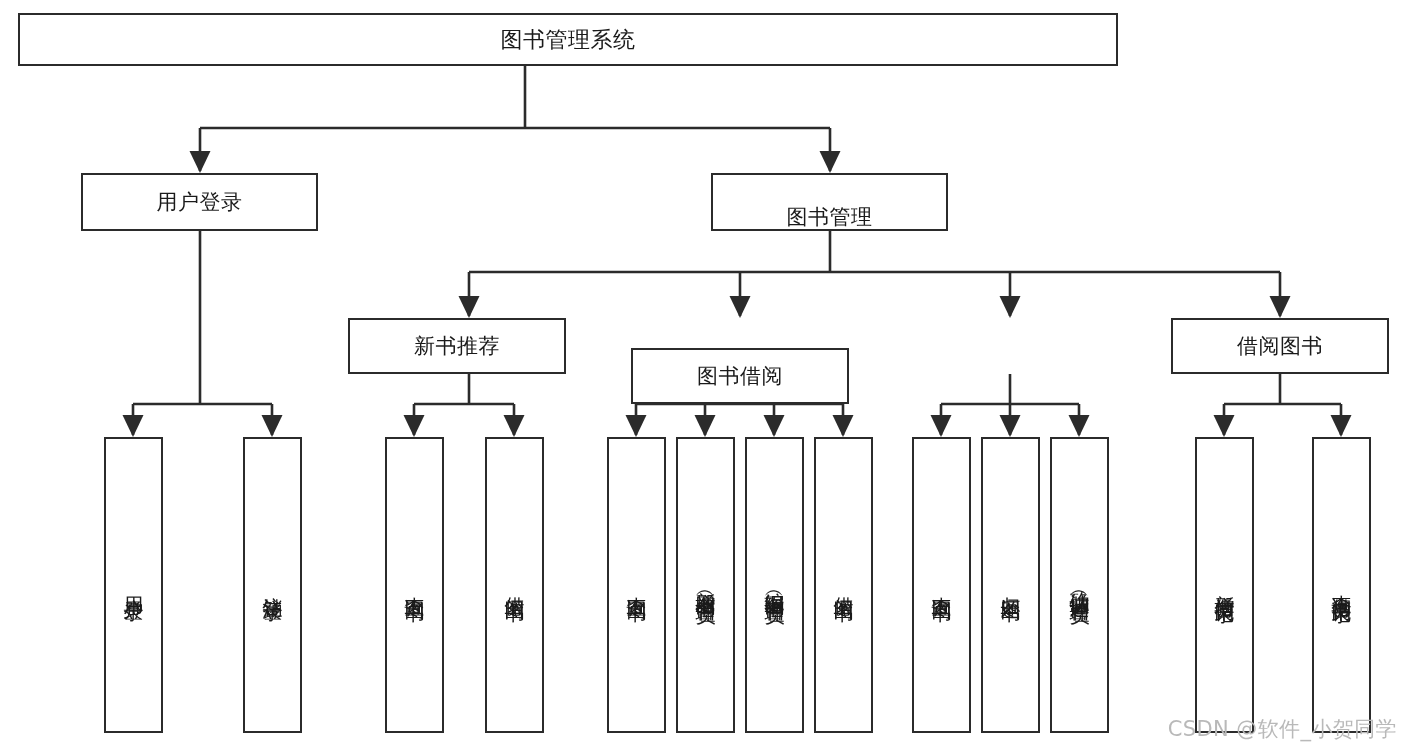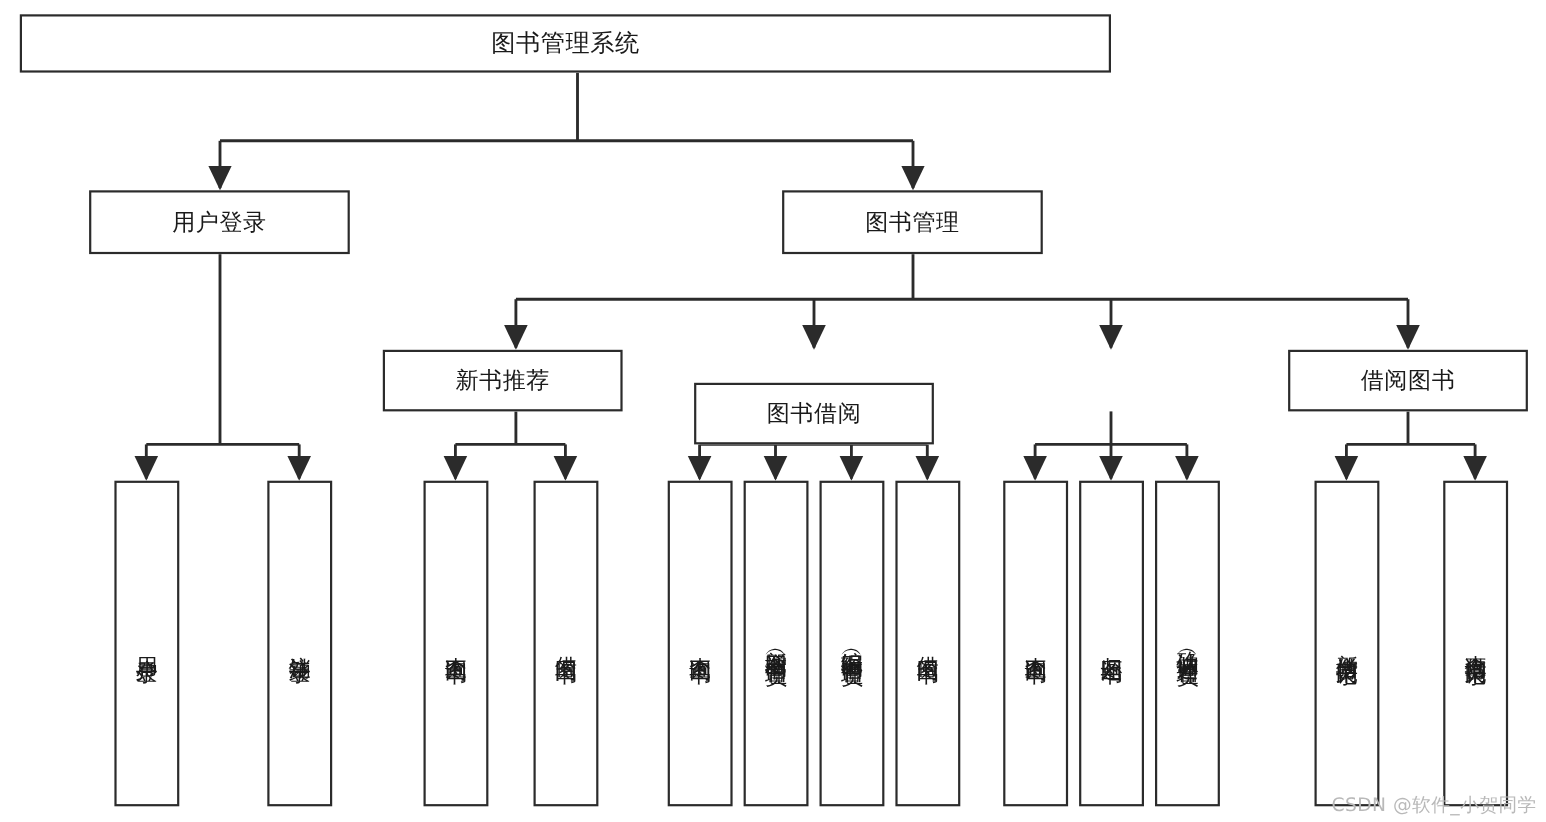--- a/index.html
+++ b/index.html
@@ -52,21 +52,21 @@
     font-size:20px;
     line-height:1.05;
     letter-spacing:2px;
     white-space:normal;
     max-height:100%;
   }
   .watermark{
     position:absolute;
     right:8px;
     bottom:4px;
-    font-size:17px;
+    font-size:21px;
     color:#b9b9b9;
     white-space:nowrap;
     z-index:3;
     letter-spacing:0.4px;
   }
 </style>
 </head>
 <body>
 
 <div id="canvas">
@@ -114,28 +114,28 @@
       <path d="M 1010 404 L 1010 435" marker-end="url(#arrow)"></path>
       <path d="M 1079 404 L 1079 435" marker-end="url(#arrow)"></path>
 
       <path d="M 1280 374 L 1280 404"></path>
       <path d="M 1224 404 L 1341 404"></path>
       <path d="M 1224 404 L 1224 435" marker-end="url(#arrow)"></path>
       <path d="M 1341 404 L 1341 435" marker-end="url(#arrow)"></path>
     </g>
   </svg>
 
-  <div class="node root" style="left:18px; top:13px; width:992px; height:53px;">
+  <div class="node root" style="left:18px; top:13px; width:1100px; height:53px;">
     <span class="label">图书管理系统</span>
   </div>
 
   <div class="node" style="left:81px; top:173px; width:237px; height:58px;">
     <span class="label">用户登录</span>
   </div>
-  <div class="node" style="left:711px; top:173px; width:237px; height:58px;">
+  <div class="node" style="left:711px; top:173px; width:237px; height:58px;align-items:flex-end;">
     <span class="label">图书管理</span>
   </div>
 
   <div class="node" style="left:348px; top:318px; width:218px; height:56px;">
     <span class="label">新书推荐</span>
   </div>
   <div class="node" style="left:631px; top:318px; width:218px; height:56px;margin-top:30px;">
     <span class="label">图书借阅</span>
   </div>
   <div class="node" style="left:1171px; top:318px; width:218px; height:56px;">

